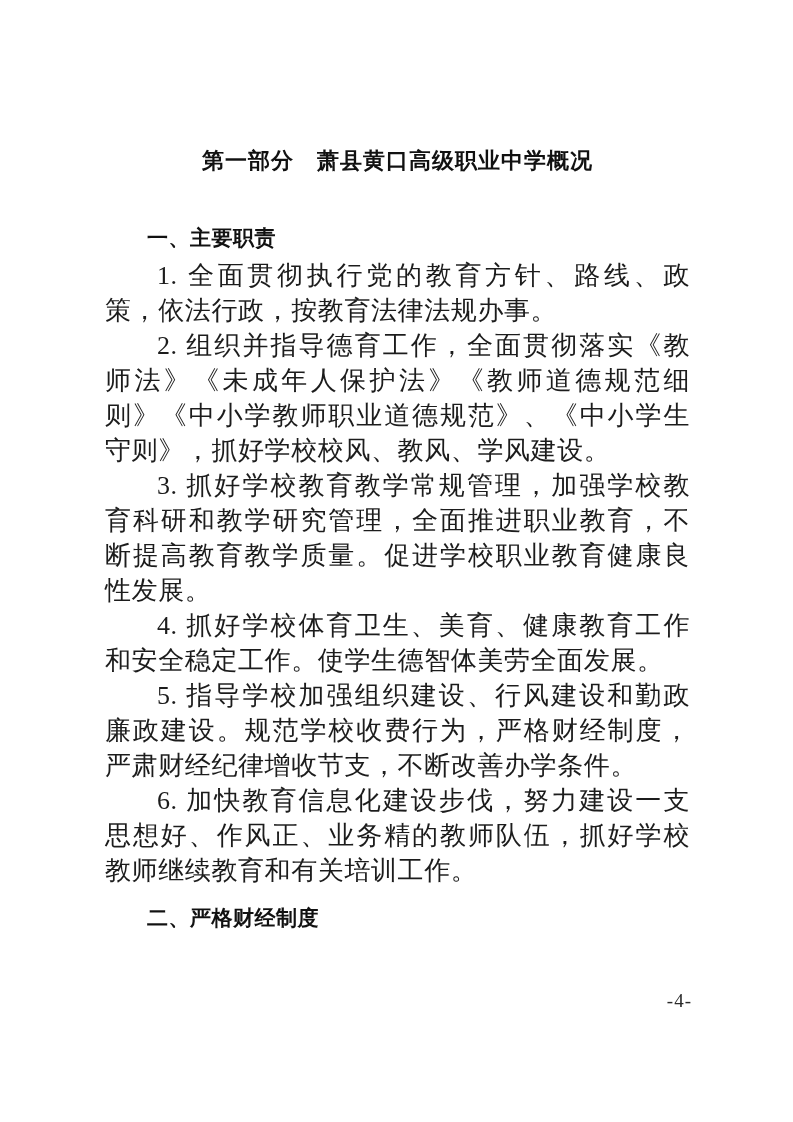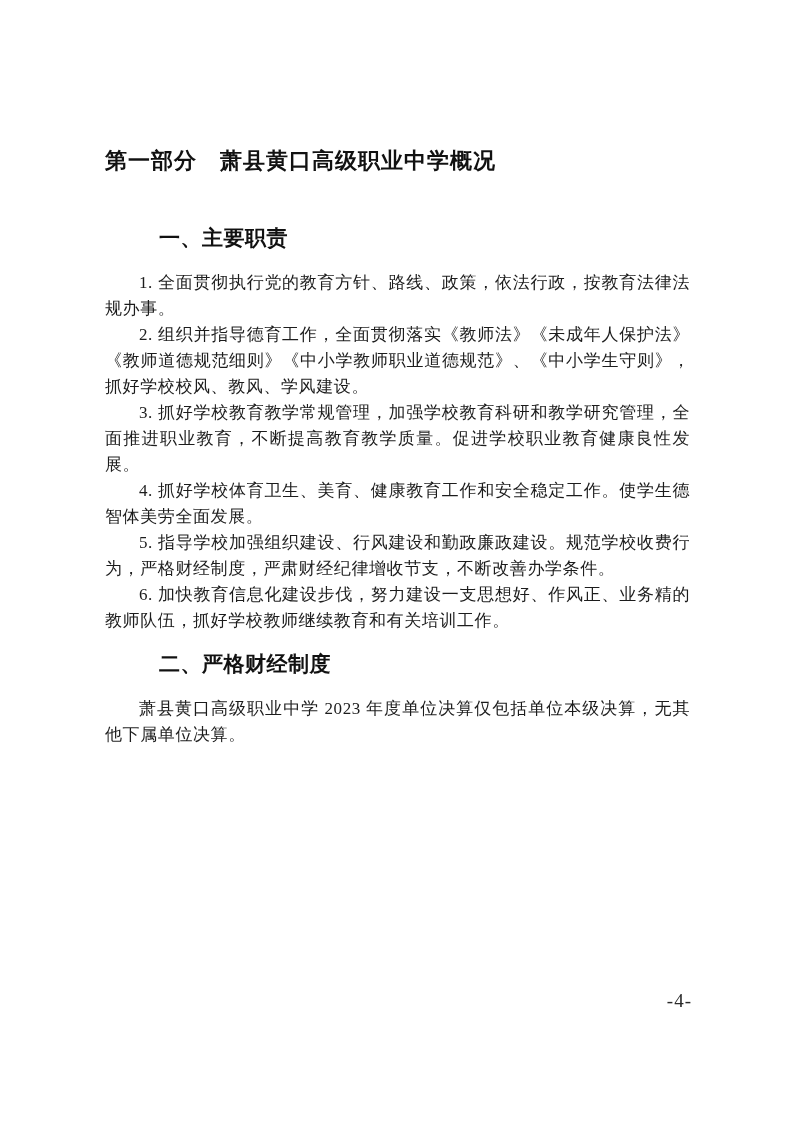--- a/index.html
+++ b/index.html
@@ -19,44 +19,44 @@
     color: #1c1c1c;
     font-family: "Liberation Serif", serif;
   }
   .doc-title {
     margin: 0;
     padding-top: 147px;
     font-family: Liberation Sans, sans-serif;
     font-weight: bold;
     font-size: 22px;
     line-height: 27px;
-    text-align: left;
+    text-align: center;
     letter-spacing: 1px;
     color: #111111;
   }
   .section-heading {
-    margin: 12px;
+    margin: 0;
     font-family: "Liberation Sans", sans-serif;
     font-weight: bold;
     font-size: 21px;
     line-height: 40px;
     text-indent: 2em;
     letter-spacing: 0.5px;
     color: #111111;
   }
   .section-heading.first {
     margin-top: 44px;
   }
   .section-heading.second {
     margin-top: 10px;
   }
   .body-para {
     margin: 0;
-    font-size: 17px;
-    line-height: 26px;
+    font-size: 26px;
+    line-height: 35px;
     text-align: justify;
     text-justify: inter-ideograph;
     text-indent: 2em;
     letter-spacing: 0.6px;
     color: #1c1c1c;
   }
   .page-number {
     position: absolute;
     top: 990px;
     right: 101px;
@@ -82,17 +82,16 @@
   <p class="body-para">3. 抓好学校教育教学常规管理，加强学校教育科研和教学研究管理，全面推进职业教育，不断提高教育教学质量。促进学校职业教育健康良性发展。</p>
 
   <p class="body-para">4. 抓好学校体育卫生、美育、健康教育工作和安全稳定工作。使学生德智体美劳全面发展。</p>
 
   <p class="body-para">5. 指导学校加强组织建设、行风建设和勤政廉政建设。规范学校收费行为，严格财经制度，严肃财经纪律增收节支，不断改善办学条件。</p>
 
   <p class="body-para">6. 加快教育信息化建设步伐，努力建设一支思想好、作风正、业务精的教师队伍，抓好学校教师继续教育和有关培训工作。</p>
 
   <h2 class="section-heading second">二、严格财经制度</h2>
 
-  <p class="body-para">萧县黄口高级职业中学 2023 年度单位决算仅包括单位本级决算，无其他下属单位决算。</p>
 
   <div class="page-number">-4-</div>
 
 </div>
 
 </body></html>

